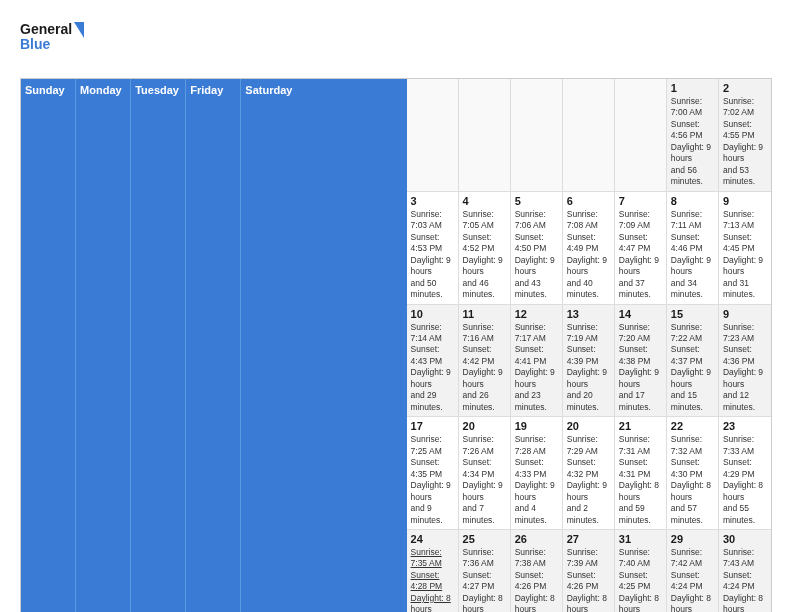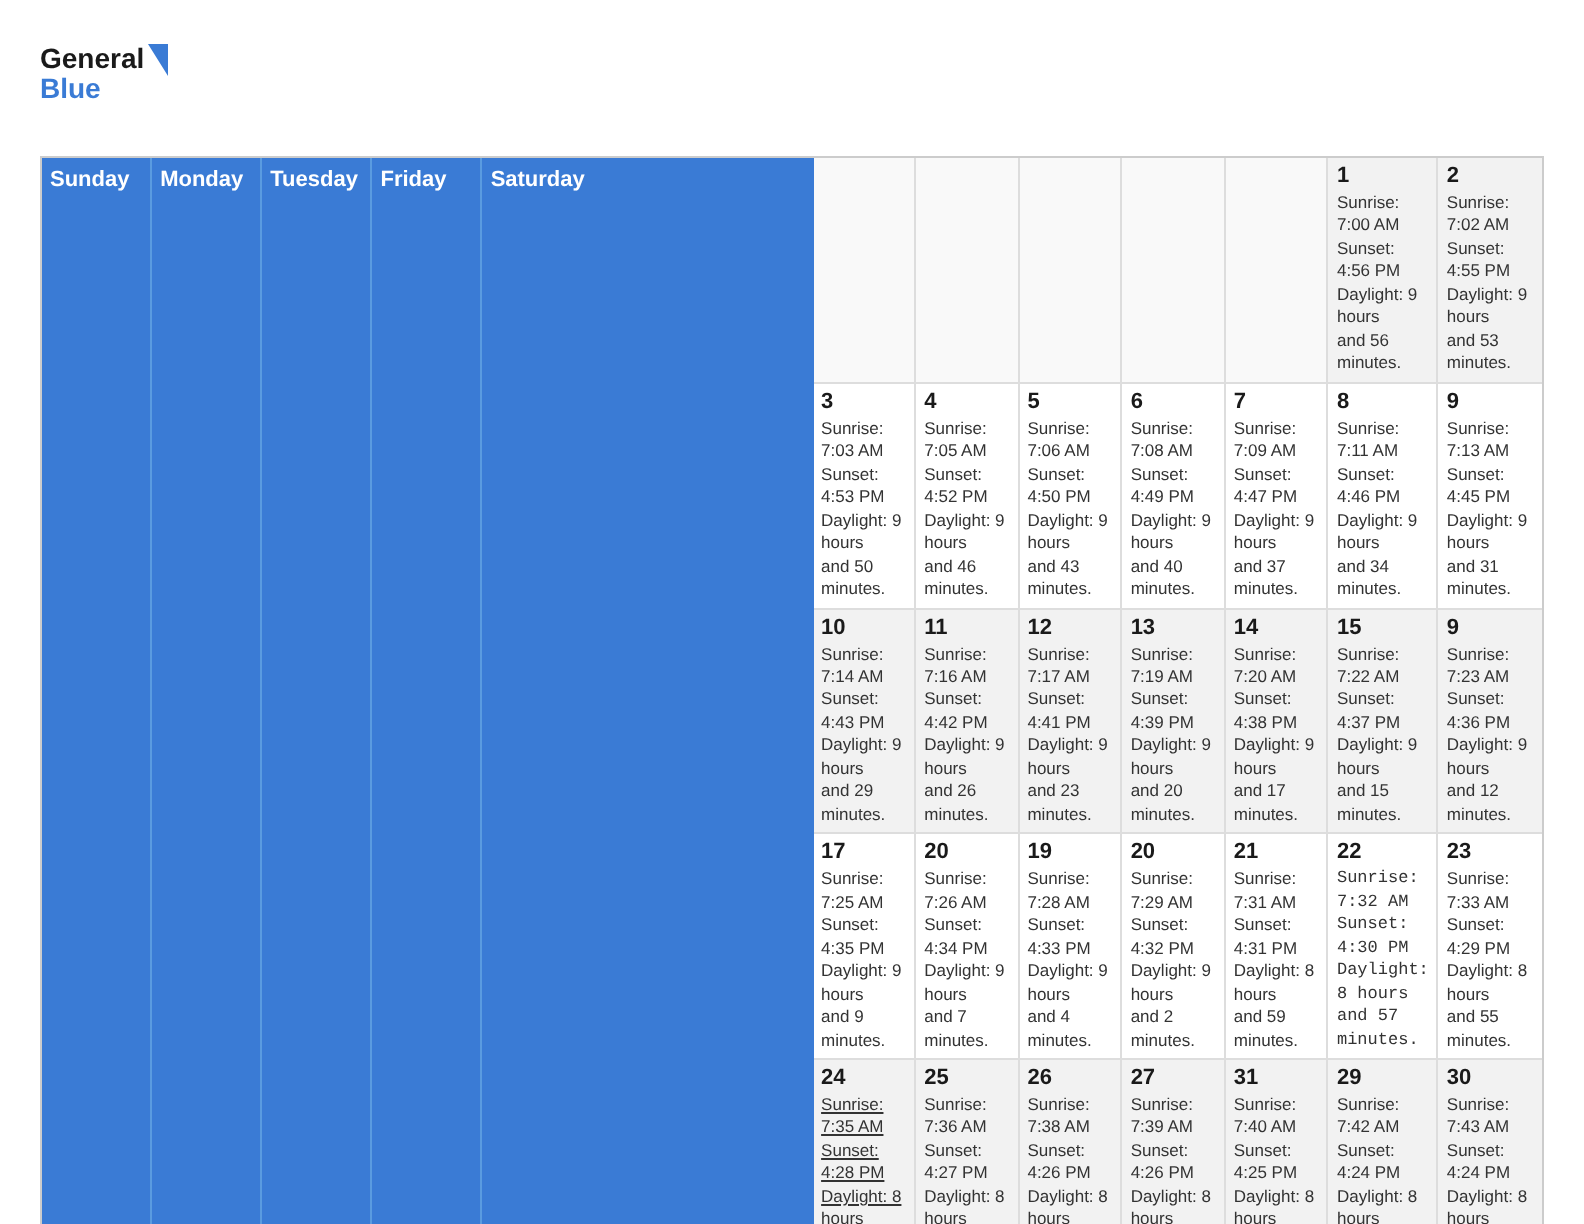--- a/index.html
+++ b/index.html
@@ -267,21 +267,21 @@
         </div>
         <div class="cal-cell">
           <span class="day-num">21</span>
           <div class="day-info" style="white-space: pre-line;">Sunrise: 7:31 AM
 Sunset: 4:31 PM
 Daylight: 8 hours
 and 59 minutes.</div>
         </div>
         <div class="cal-cell">
           <span class="day-num">22</span>
-          <div class="day-info" style="white-space: pre-line; font-family: Liberation Mono, monospace;">Sunrise: 7:32 AM
+          <div class="day-info" style="white-space: pre-line;">Sunrise: 7:32 AM
 Sunset: 4:30 PM
 Daylight: 8 hours
 and 57 minutes.</div>
         </div>
         <div class="cal-cell">
           <span class="day-num">23</span>
           <div class="day-info" style="white-space: pre-line;">Sunrise: 7:33 AM
 Sunset: 4:29 PM
 Daylight: 8 hours
 and 55 minutes.</div>

